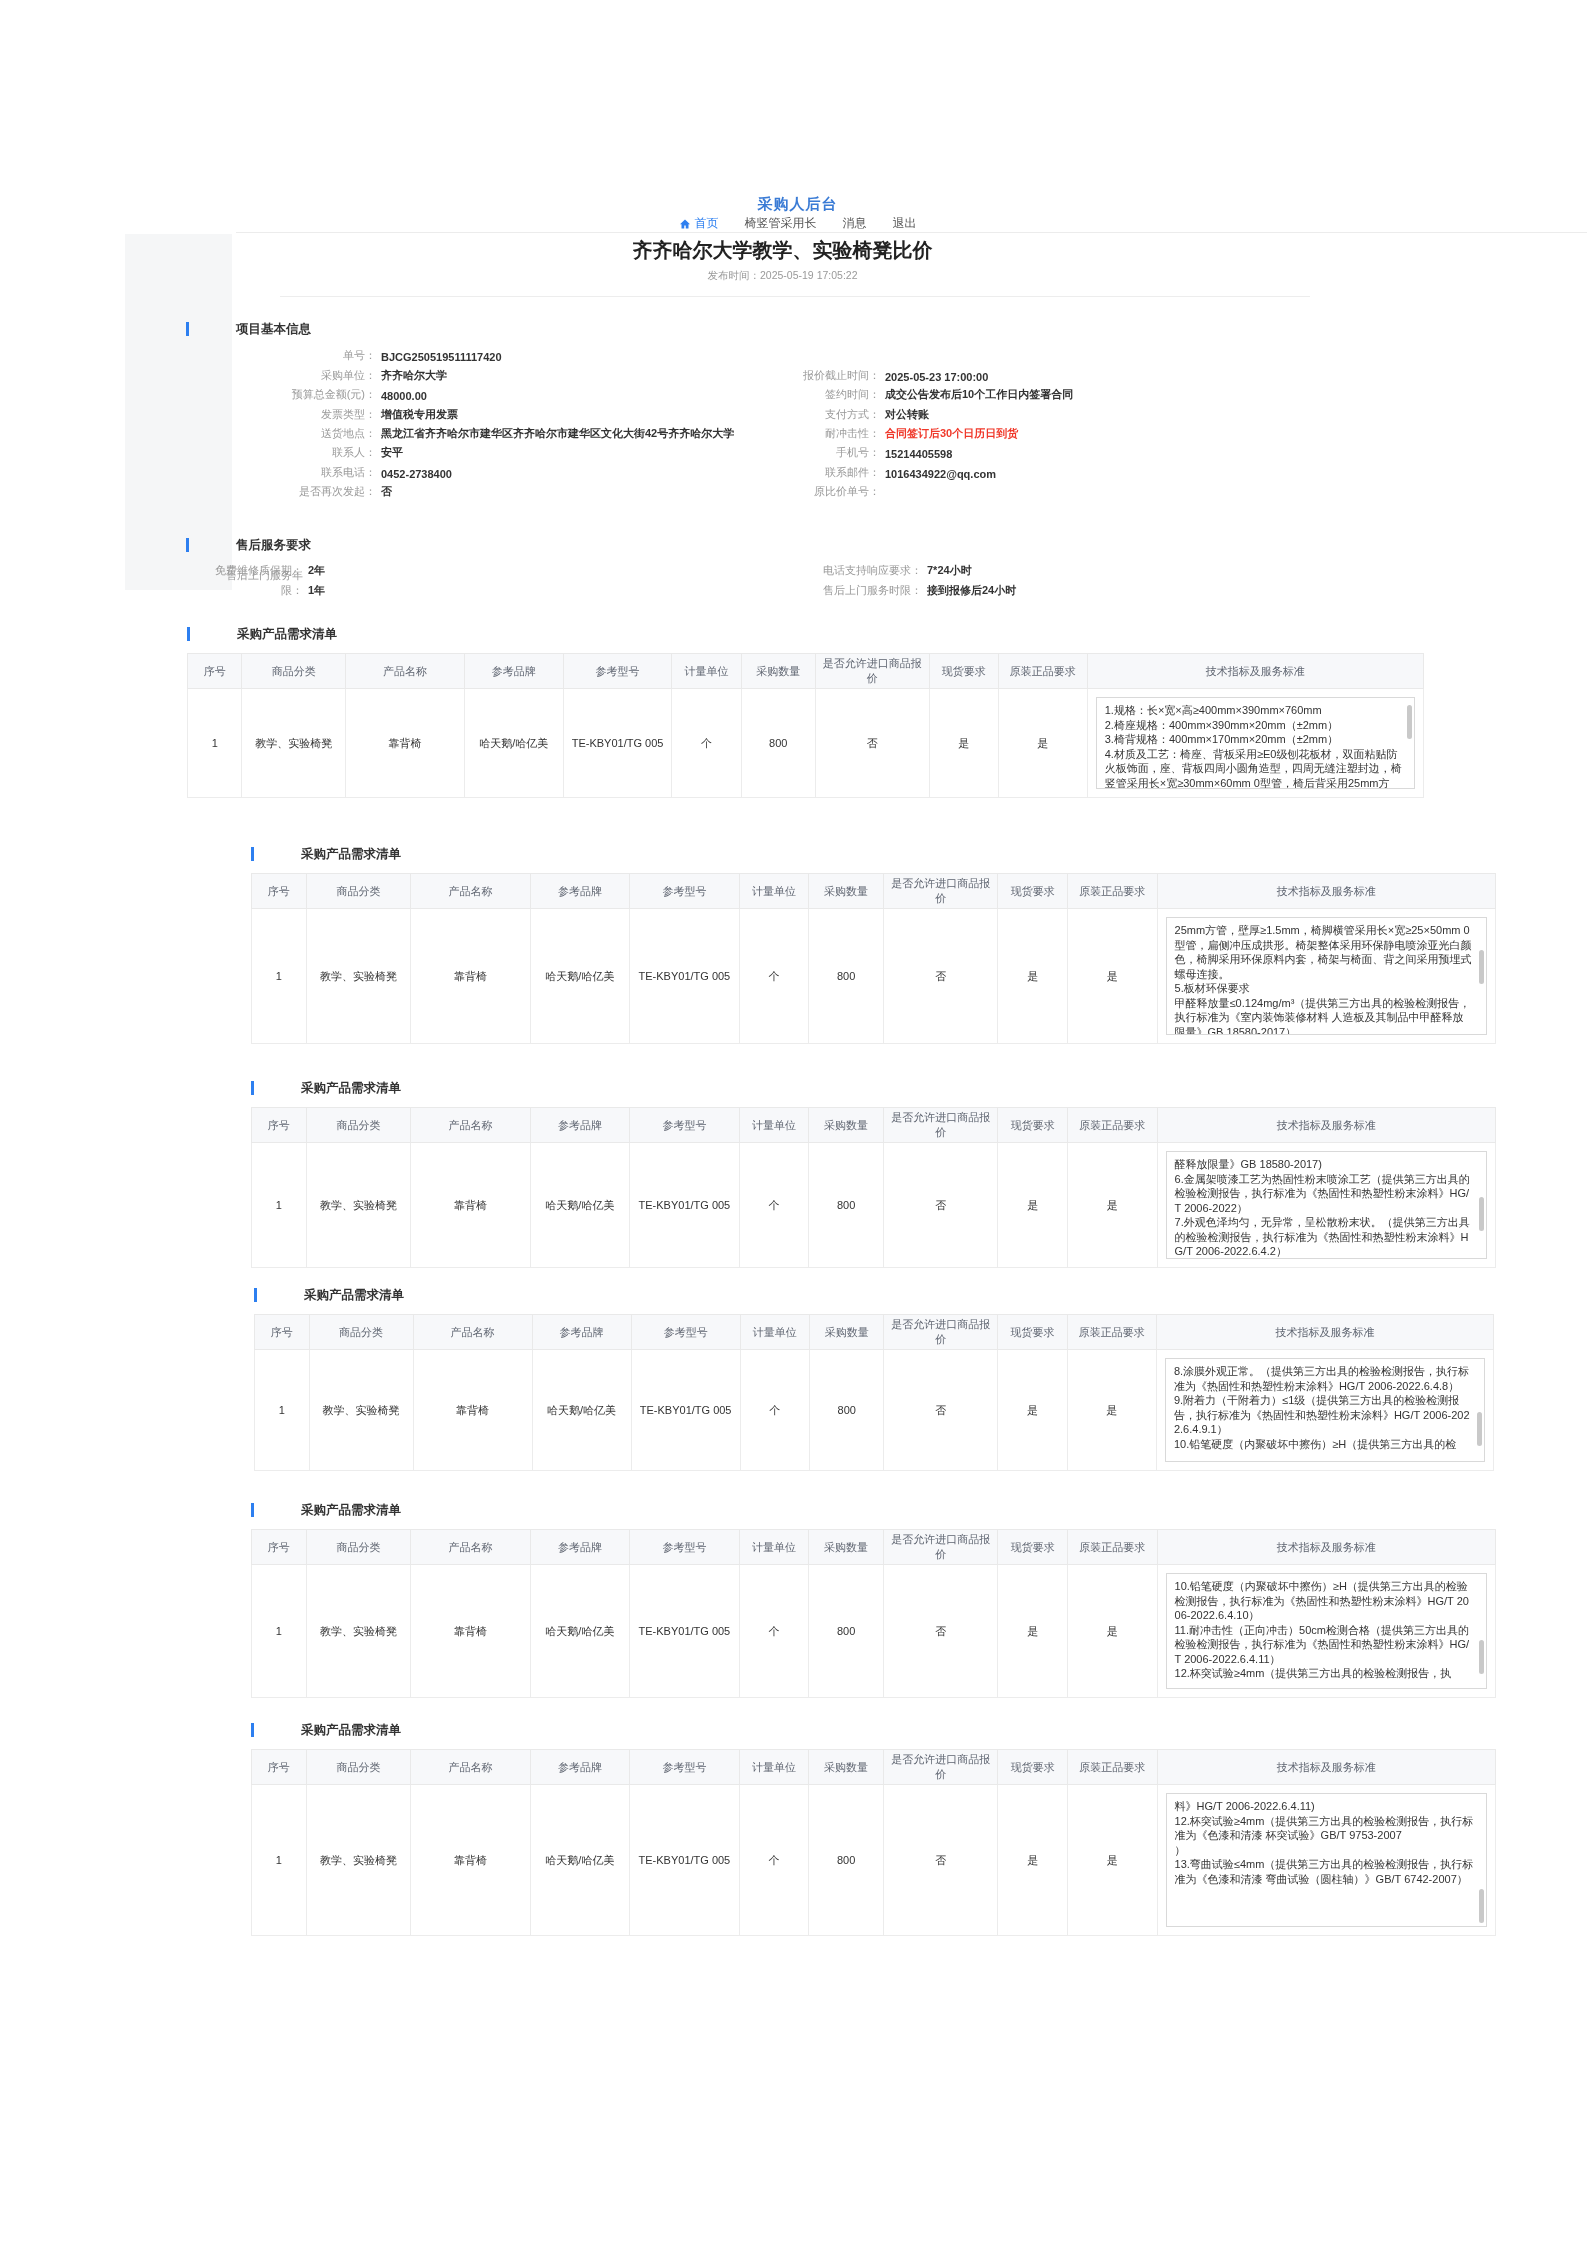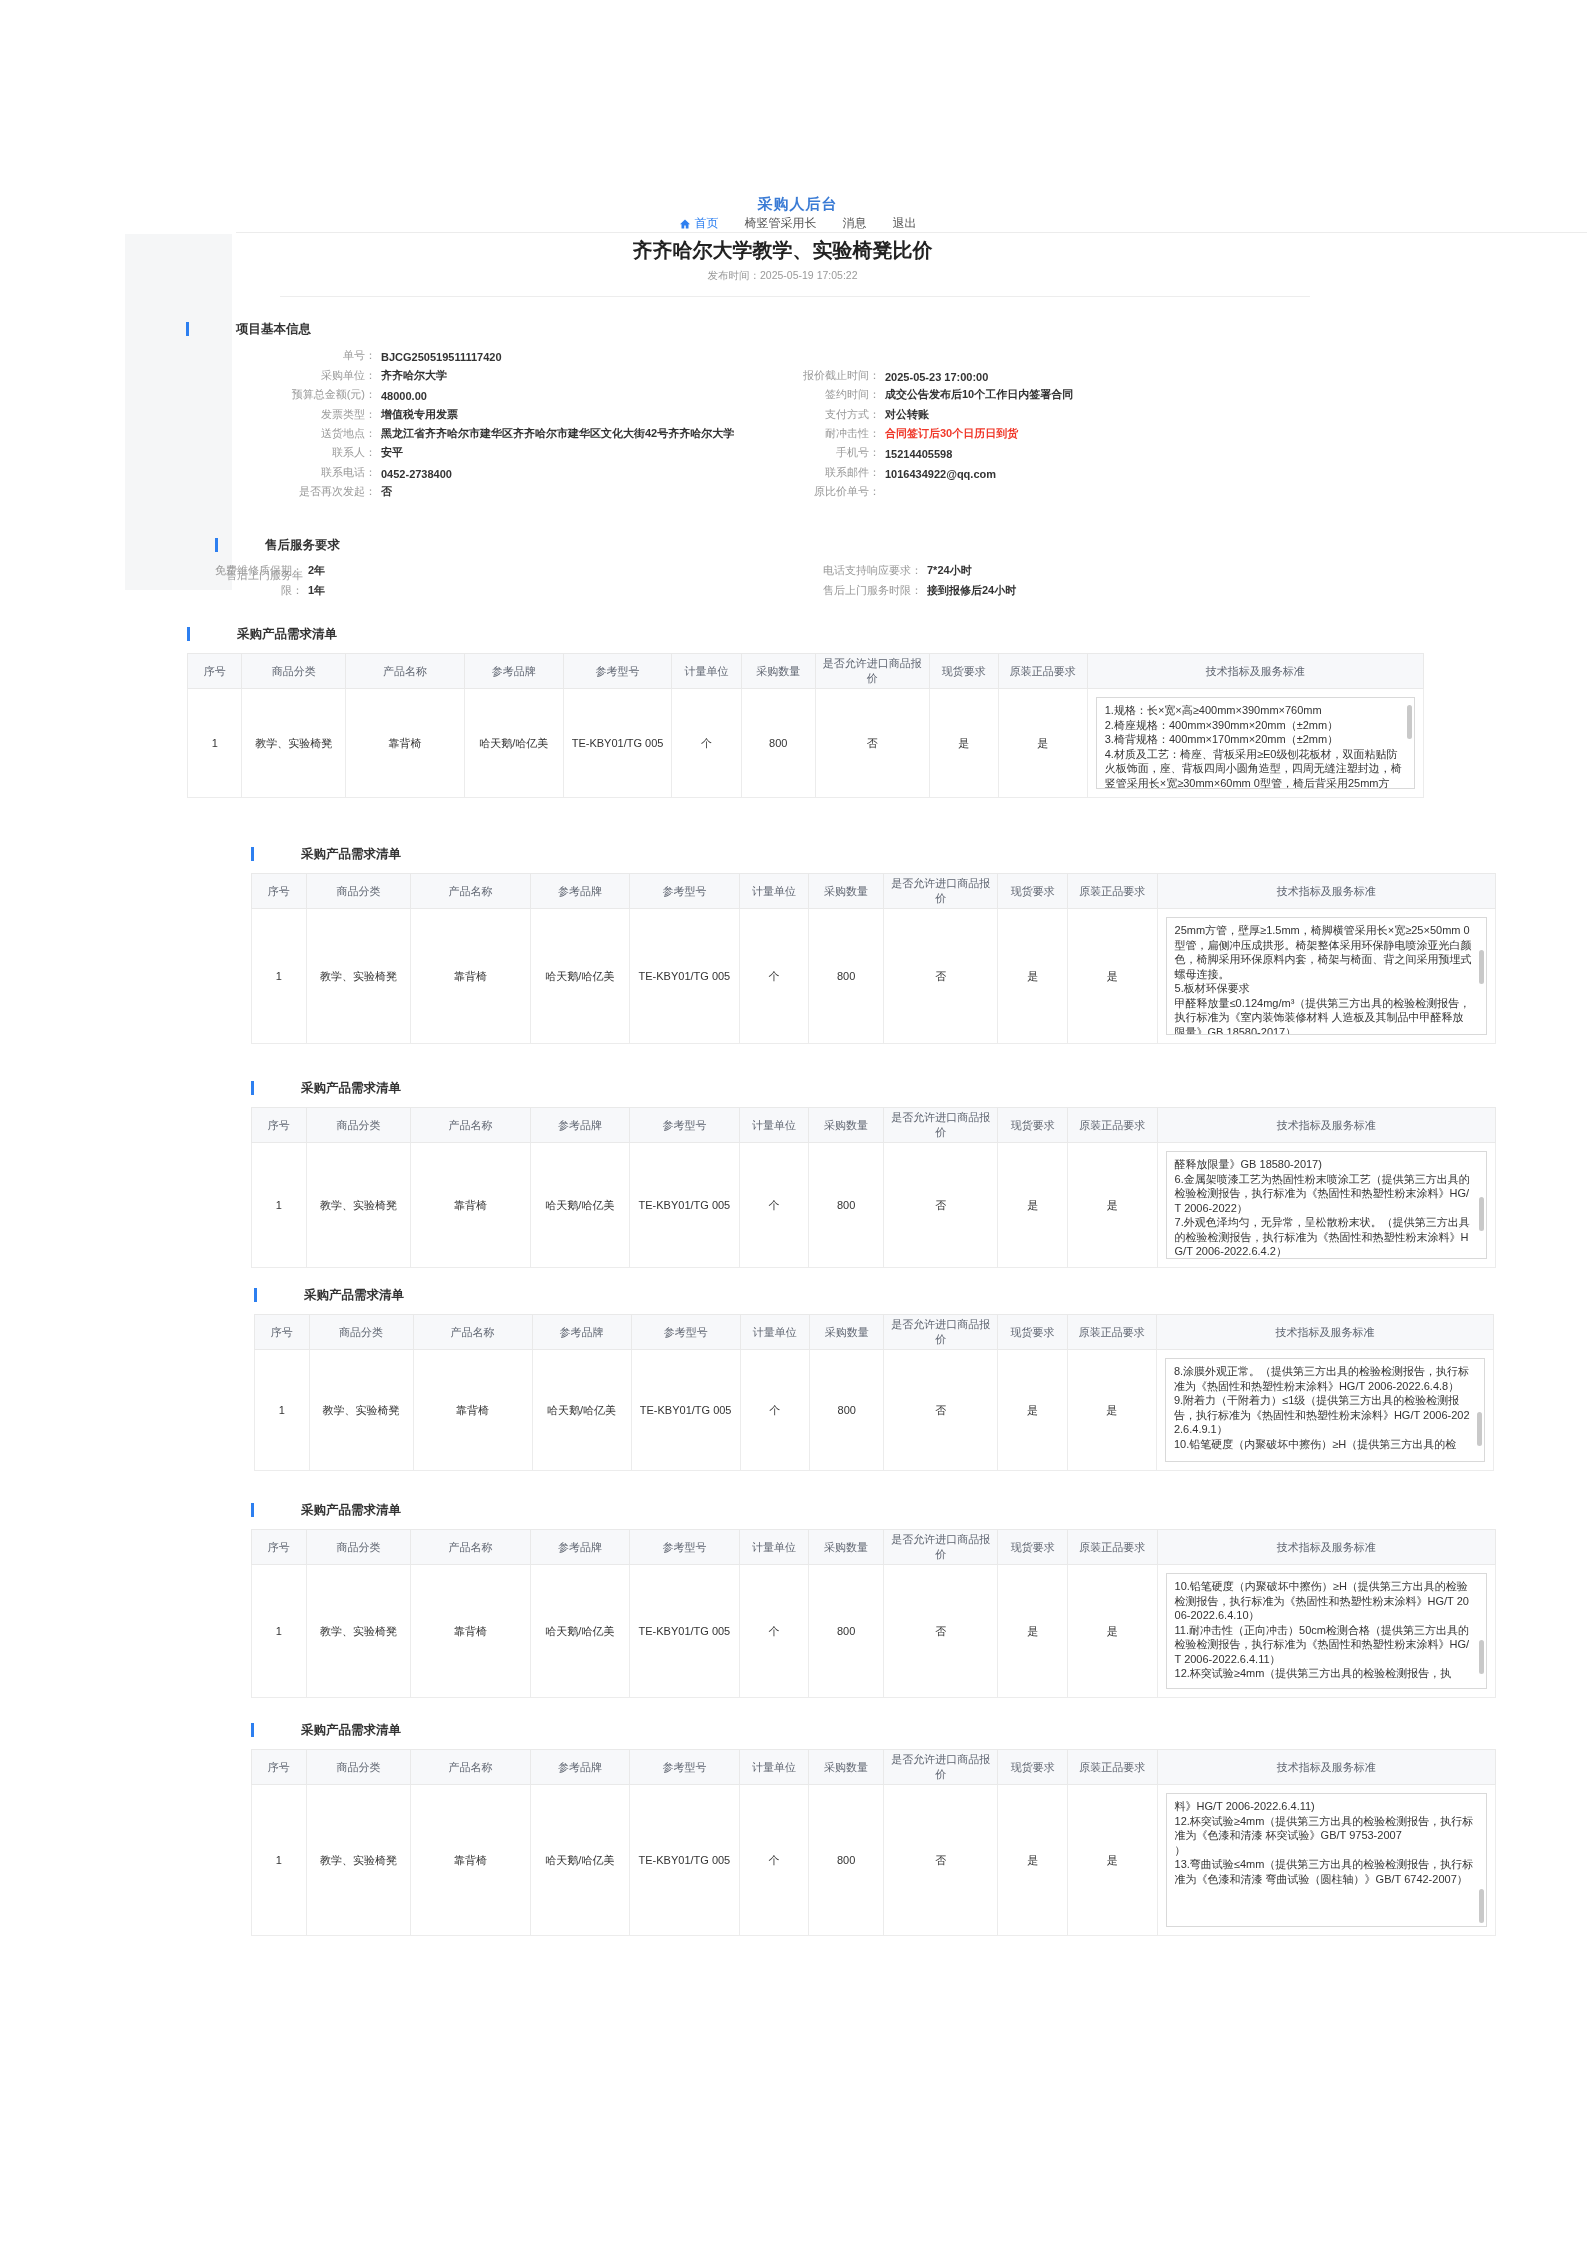--- a/index.html
+++ b/index.html
@@ -141,21 +141,21 @@
       <span class="rv">1016434922@qq.com</span>
     </div>
   <div class="frow">
       <span class="ll">是否再次发起：</span>
       <span class="lv">否</span>
       <span class="rl">原比价单号：</span>
       <span class="rv"></span>
     </div>
 </div>
 
-<div class="stitle abs" style="top:537px;left:186px;margin-left:29px;">
+<div class="stitle abs" style="top:537px;left:186px;">
   <i class="bar"></i>
   <span>售后服务要求</span>
 </div>
 <div class="fgrid sgrid" style="top:559px;margin-left:24px;">
   <div class="frow">
       <span class="ll">免费维修质保期：</span>
       <span class="lv">2年</span>
       <span class="rl">电话支持响应要求：</span>
       <span class="rv">7*24小时</span>
     </div>

